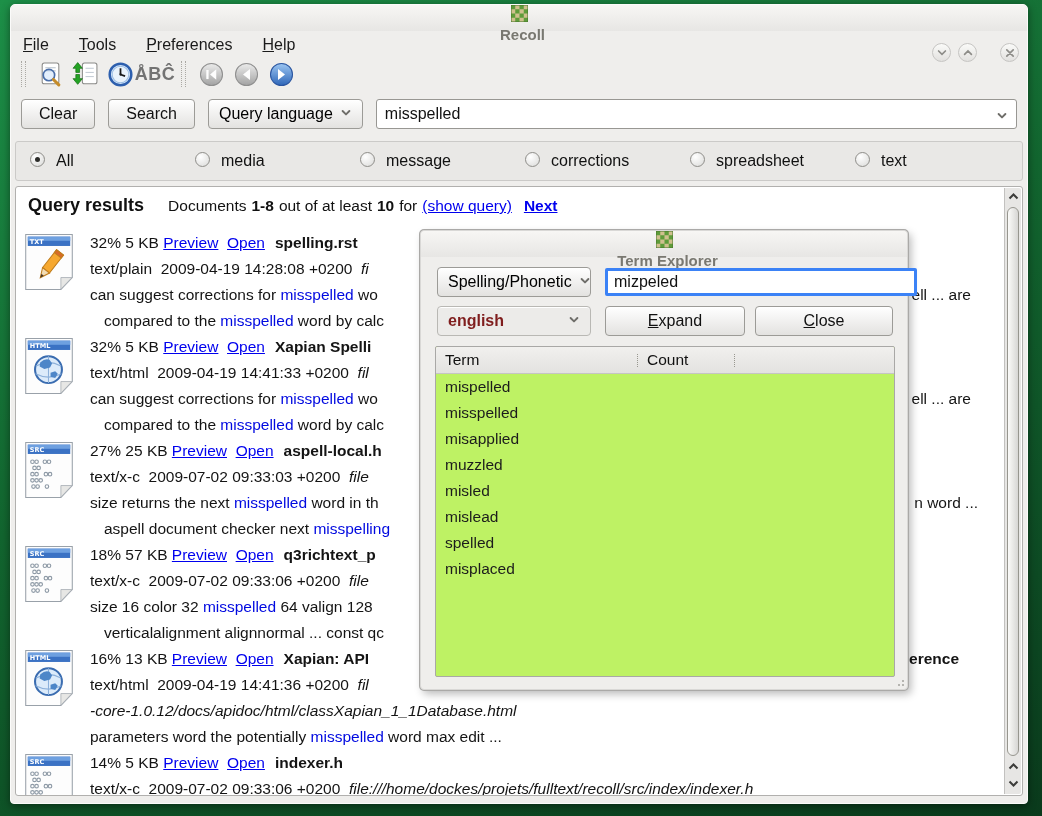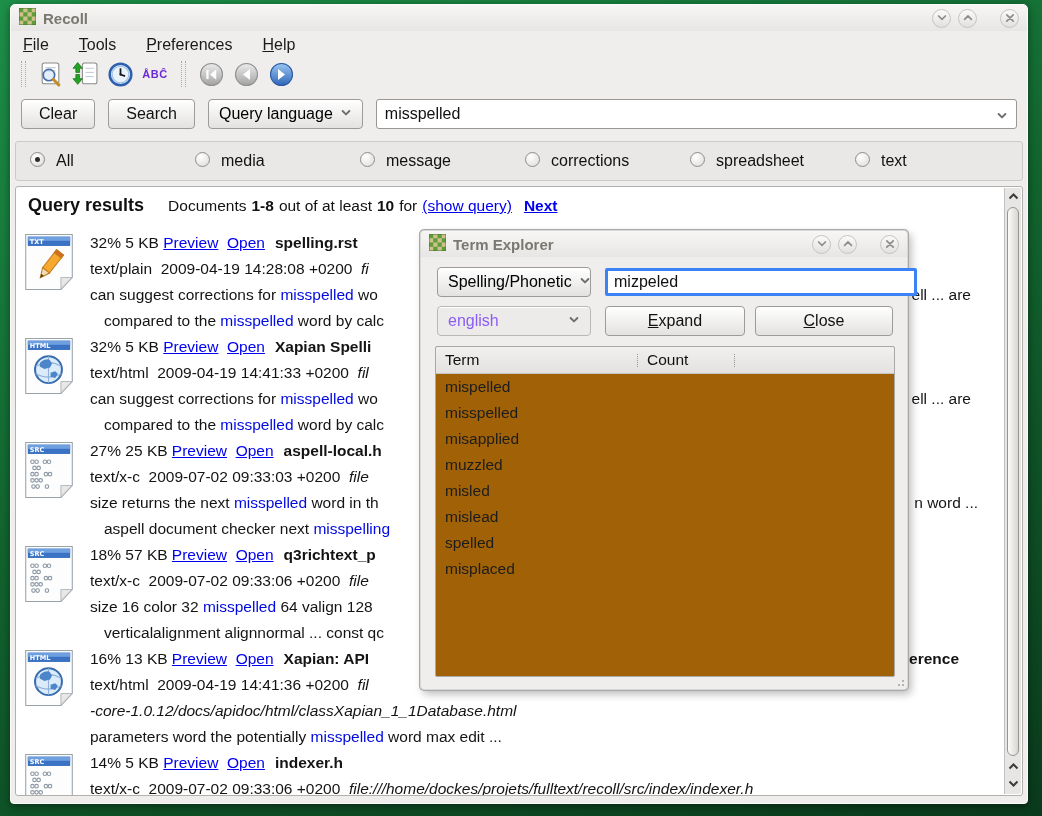--- a/index.html
+++ b/index.html
@@ -4,21 +4,21 @@
 <style>
   * { margin:0; padding:0; box-sizing:border-box; }
   html,body { width:1042px; height:816px; overflow:hidden; }
   body { font-family:"Liberation Sans", sans-serif; background:linear-gradient(160deg,#1d9048 0%,#12652f 45%,#0a3a1c 100%); position:relative; }
 
   
   .window { position:absolute; left:10px; top:4px; width:1018px; height:800px;
     background:#efeeec; border:1px solid #fbfbfa; border-radius:5px 5px 4px 4px;
     box-shadow:0 2px 8px rgba(0,0,0,.45); }
   .titlebar { height:26px; display:flex; align-items:center; padding:0 8px;
-    background:linear-gradient(#f7f6f4,#e7e6e4); border-radius:5px 5px 0 0; }
+    background:linear-gradient(#f7f6f4,#e7e6e4); border-radius:5px 5px 0 0;flex-direction:column; }
   .titlebar .wtitle { font-weight:bold; font-size:15px; color:#797871; margin-left:7px; }
   .winctrls { margin-left:auto; display:flex; gap:7px; align-items:center; }
   .ctrl { width:19px; height:19px; border-radius:50%; border:1px solid #c6c5c3;
     background:linear-gradient(#fafaf8,#e2e1df); display:flex; align-items:center; justify-content:center; }
   .ctrl.close { margin-left:16px; }
 
   .menubar { display:flex; gap:30px; padding:5px 12px 3px; font-size:16px; color:#1a1a1a; }
   .menu-item { cursor:default; }
   .toolbar { display:flex; align-items:center; padding:3px 6px 5px; }
   .tgrip { width:5px; height:26px; border-left:1px dotted #aba9a4; border-right:1px dotted #aba9a4; margin:0 9px 0 4px; }
@@ -71,23 +71,23 @@
 
   
   .dialog { position:absolute; left:420px; top:230px; width:488px; height:460px; background:#efeeec;
     border:1px solid #d9d8d6; border-radius:4px; box-shadow:0 0 0 1px #aaa9a7, 3px 4px 9px rgba(0,0,0,.28);
   }
   .dialog .titlebar { border-radius:4px 4px 0 0; }
   .dlg-combo { position:absolute; left:16px; width:154px; }
   .dlg-input { position:absolute; left:184px; top:37px; width:312px; height:28px; border:3px solid #3b82f6;
     border-radius:2px; background:#fff; font-size:16px; font-family:inherit; padding:0 6px; color:#111; }
   .dlg-btn { position:absolute; top:75px; }
-  .combo.disabled { color:#8b5cf6; background:#ecebe9; border-color:#b9b8b4; }
+  .combo.disabled { color:#7f1d1d; background:#ecebe9; border-color:#b9b8b4;font-weight:bold; }
   .combo .spring { flex:1; }
-  .termtable { position:absolute; left:14px; top:115px; width:460px; height:331px; background:#a16207;
+  .termtable { position:absolute; left:14px; top:115px; width:460px; height:331px; background:#bef264;
     border:1px solid #a9a8a6; border-radius:2px; overflow:hidden; }
   .thead { height:27px; background:linear-gradient(#f1f0ee,#e3e2e0); border-bottom:1px solid #c6c5c3;
     display:flex; align-items:center; font-size:15.5px; color:#111; }
   .thead .c1 { padding-left:9px; width:201px; }
   .thead .vsep { width:1px; height:13px; border-left:1px dotted #98978f; }
   .thead .c2 { padding-left:9px; width:96px; }
   .trow { font-size:15.5px; color:#1c1c1c; line-height:26px; padding-left:9px; }
   .grip { position:absolute; right:3px; bottom:3px; width:8px; height:8px;
     background:radial-gradient(circle at 7px 7px,#b5b4b0 1px,transparent 1.2px),
                radial-gradient(circle at 3px 7px,#b5b4b0 1px,transparent 1.2px),
@@ -160,21 +160,21 @@
       <span class="tbtn">
         <svg width="27" height="27" viewBox="0 0 26 26">
           <circle cx="13" cy="13" r="10.4" fill="#dcebfb" stroke="#2d5fae" stroke-width="2.4"></circle>
           <circle cx="13" cy="13" r="8" fill="#eaf3fc" stroke="#9dbfe4" stroke-width="1"></circle>
           <line x1="13" y1="13" x2="13" y2="7" stroke="#1a1a1a" stroke-width="1.7"></line>
           <line x1="13" y1="13" x2="17.4" y2="14.6" stroke="#1a1a1a" stroke-width="1.7"></line>
           <circle cx="13" cy="13" r="1.1" fill="#1a1a1a"></circle>
         </svg>
       </span>
       <span class="tbtn">
-        <span style="font-size:11px;font-weight:bold;color:#6d28d9;letter-spacing:.5px;">ÅBĈ</span>
+        <span style="font-size:18px;font-weight:bold;color:#737373;letter-spacing:.5px;">ÅBĈ</span>
       </span>
       <span class="tgrip" style="margin:0 10px 0 6px;"></span>
       <span class="tbtn disabled">
         <svg width="27" height="27" viewBox="0 0 26 26">
           <defs>
             <linearGradient id="gg1" x1="0" y1="0" x2="0" y2="1">
               <stop offset="0" stop-color="#ececea"></stop>
               <stop offset="1" stop-color="#9c9c9a"></stop>
             </linearGradient>
           </defs>

